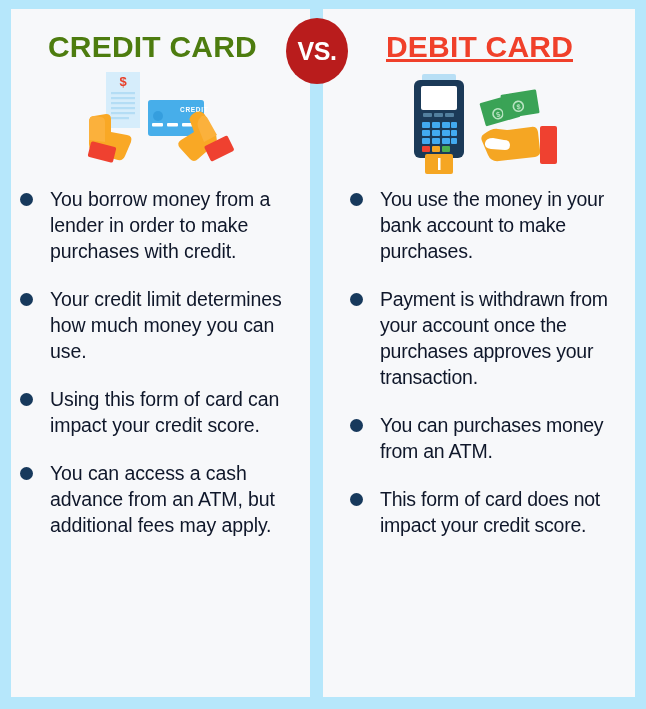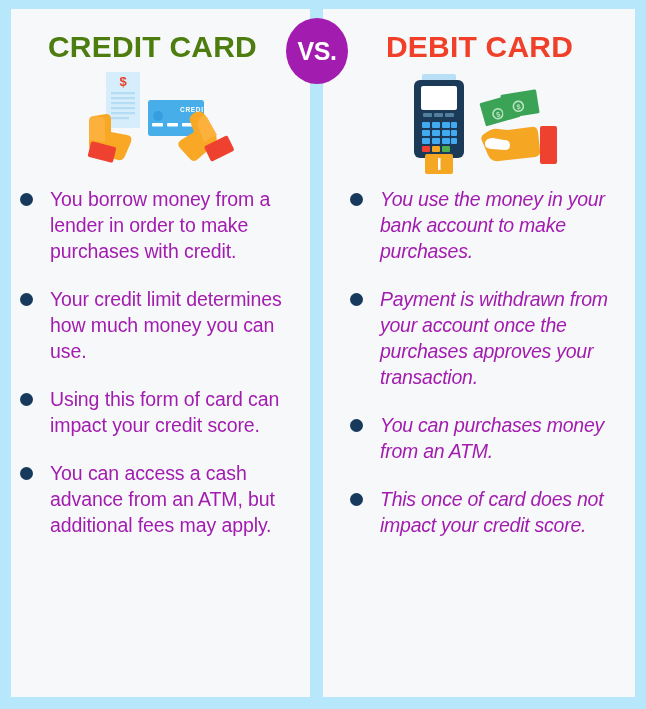--- a/index.html
+++ b/index.html
@@ -26,21 +26,21 @@
     left: 310px; top: 9px;
     width: 13px; height: 700px;
     background: #b6e7fb;
   }
   
   .vs-badge {
     position: absolute;
     left: 286px; top: 18px;
     width: 62px; height: 66px;
     border-radius: 50%;
-    background: #a21caf;
+    background: #b91c1c;
     display: flex;
     align-items: center;
     justify-content: center;
     z-index: 5;
   }
   .vs-badge span {
     color: #ffffff;
     font-size: 25px;
     font-weight: bold;
     letter-spacing: -0.5px;
@@ -48,46 +48,46 @@
   
   .heading {
     position: absolute;
     top: 30px;
     font-size: 30px;
     font-weight: bold;
     letter-spacing: 0.2px;
     white-space: nowrap;
   }
   .heading-left  { left: 48px;  color: #4d7c0f; }
-  .heading-right { left: 386px; color: #f0402a; }
+  .heading-right { left: 386px; color: #f0402a; text-decoration: underline; }
 
   
   .illo { position: absolute; }
   .illo-left  { left: 84px;  top: 72px; width: 156px; height: 100px; }
   .illo-right { left: 398px; top: 72px; width: 180px; height: 104px; }
 
   
   .col { position: absolute; width: 286px; }
   .col-left  { left: 18px;  top: 186px; }
-  .col-right { left: 348px; top: 186px; font-style: italic; }
+  .col-right { left: 348px; top: 186px; }
 
   .bullet-item {
     position: relative;
     padding-left: 32px;
     margin-bottom: 22px;
   }
   .bullet-dot {
     position: absolute;
     left: 2px; top: 7px;
     width: 13px; height: 13px;
     border-radius: 50%;
     background: #17395c;
   }
   .bullet-text {
-    color: #a21caf;
+    color: #0f172a;
     font-size: 19.5px;
     line-height: 26px;
     letter-spacing: -0.1px;
   }
   .col-right .bullet-text { letter-spacing: -0.25px; }
 </style>
 </head>
 <body>
 
 <div class="frame">
@@ -228,16 +228,16 @@
     <div class="bullet-item">
       <span class="bullet-dot"></span>
       <span class="bullet-text">Payment is withdrawn from your account once the purchases approves your transaction.</span>
     </div>
     <div class="bullet-item">
       <span class="bullet-dot"></span>
       <span class="bullet-text">You can purchases money from an ATM.</span>
     </div>
     <div class="bullet-item">
       <span class="bullet-dot"></span>
-      <span class="bullet-text">This once of card does not impact your credit score.</span>
+      <span class="bullet-text">This form of card does not impact your credit score.</span>
     </div>
   </div>
 </div>
 
 </body></html>

